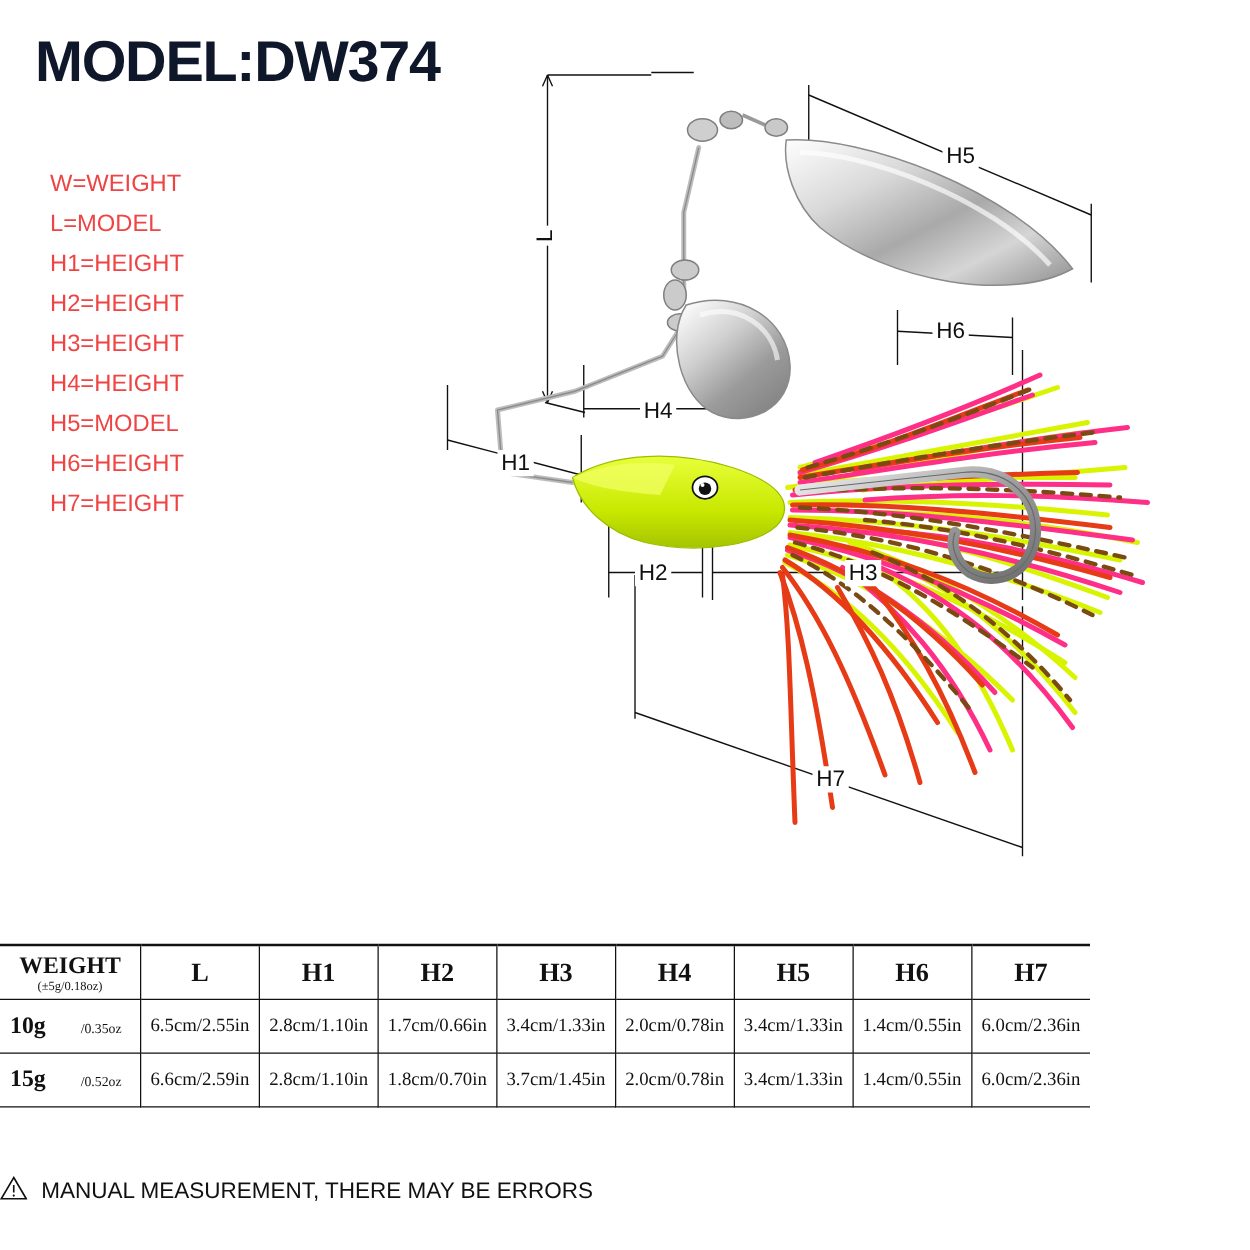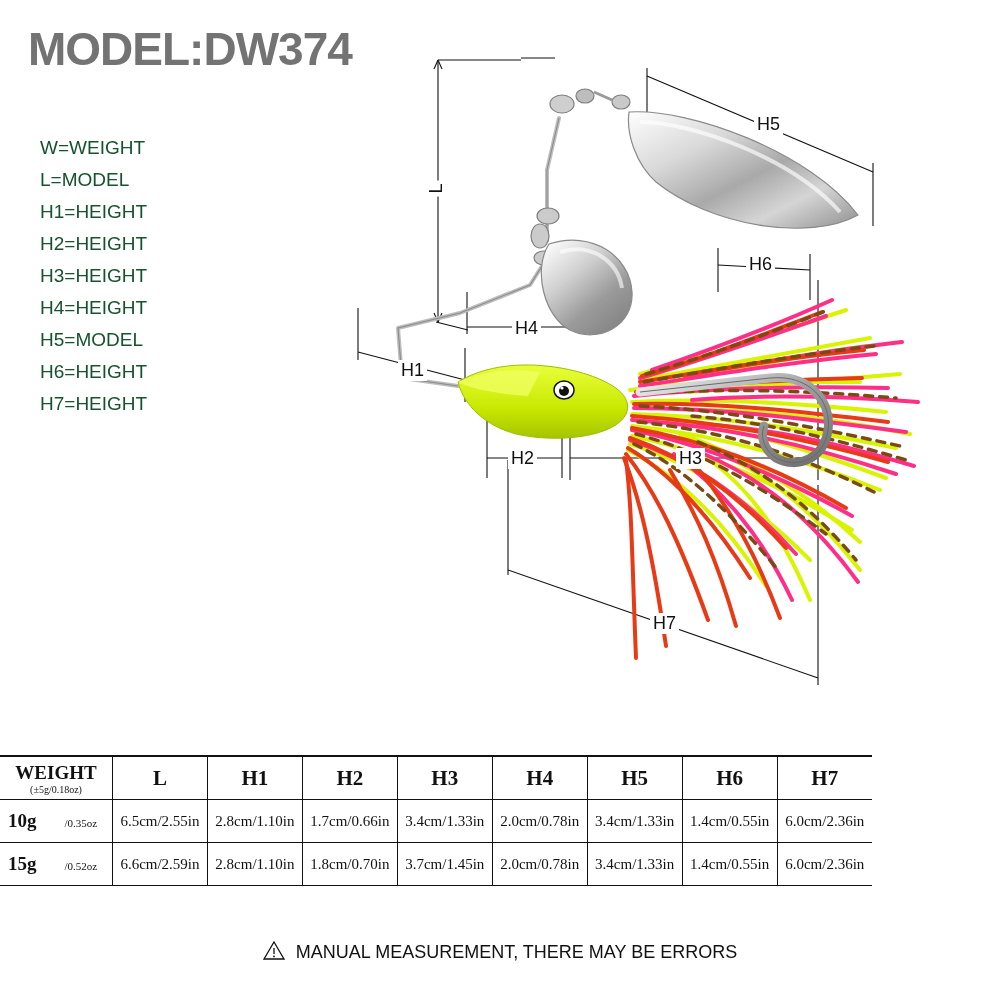--- a/index.html
+++ b/index.html
@@ -9,26 +9,26 @@
     font-family:"Liberation Sans", sans-serif;
     color:#111;
     position:relative;
     overflow:hidden;
   }
 
   .model-title{
     position:absolute;left:28px;top:22px;
     font-size:46px;font-weight:bold;letter-spacing:-1px;
     font-family:"Liberation Sans", sans-serif;
-    color:#737373;
+    color:#0f172a;
   }
 
   .legend{
     position:absolute;left:40px;top:132px;
-    font-size:19px;line-height:32px;color:#14532d;
+    font-size:19px;line-height:32px;color:#ef4444;
   }
 
   .diagram{
     position:absolute;left:340px;top:30px;width:660px;height:690px;
   }
   .diagram svg{display:block;}
 
   .dimlabel{
     position:absolute;
     font-size:18px;color:#111;
@@ -58,21 +58,21 @@
   }
   table.spec thead th:first-child{font-size:19px;}
   table.spec tbody td:first-child{font-weight:bold;font-size:19px;text-align:left;padding-left:8px;}
   table.spec th:first-child, table.spec td:first-child{border-left:none;width:110px;}
   table.spec th:last-child, table.spec td:last-child{border-right:none;}
   .sub{font-size:11px;font-weight:normal;padding-left:28px;}
   .tol{display:block;font-size:10px;font-weight:normal;letter-spacing:0;}
 
   .footnote{
     position:absolute;left:0;top:940px;width:1000px;
-    text-align:center;font-size:18px;color:#111;
+    text-align:left;font-size:18px;color:#111;
   }
   .footnote .warn{
     display:inline-block;vertical-align:-2px;margin-right:6px;
   }
 </style>
 </head>
 <body>
 
 <div class="model-title">MODEL:DW374</div>
 

